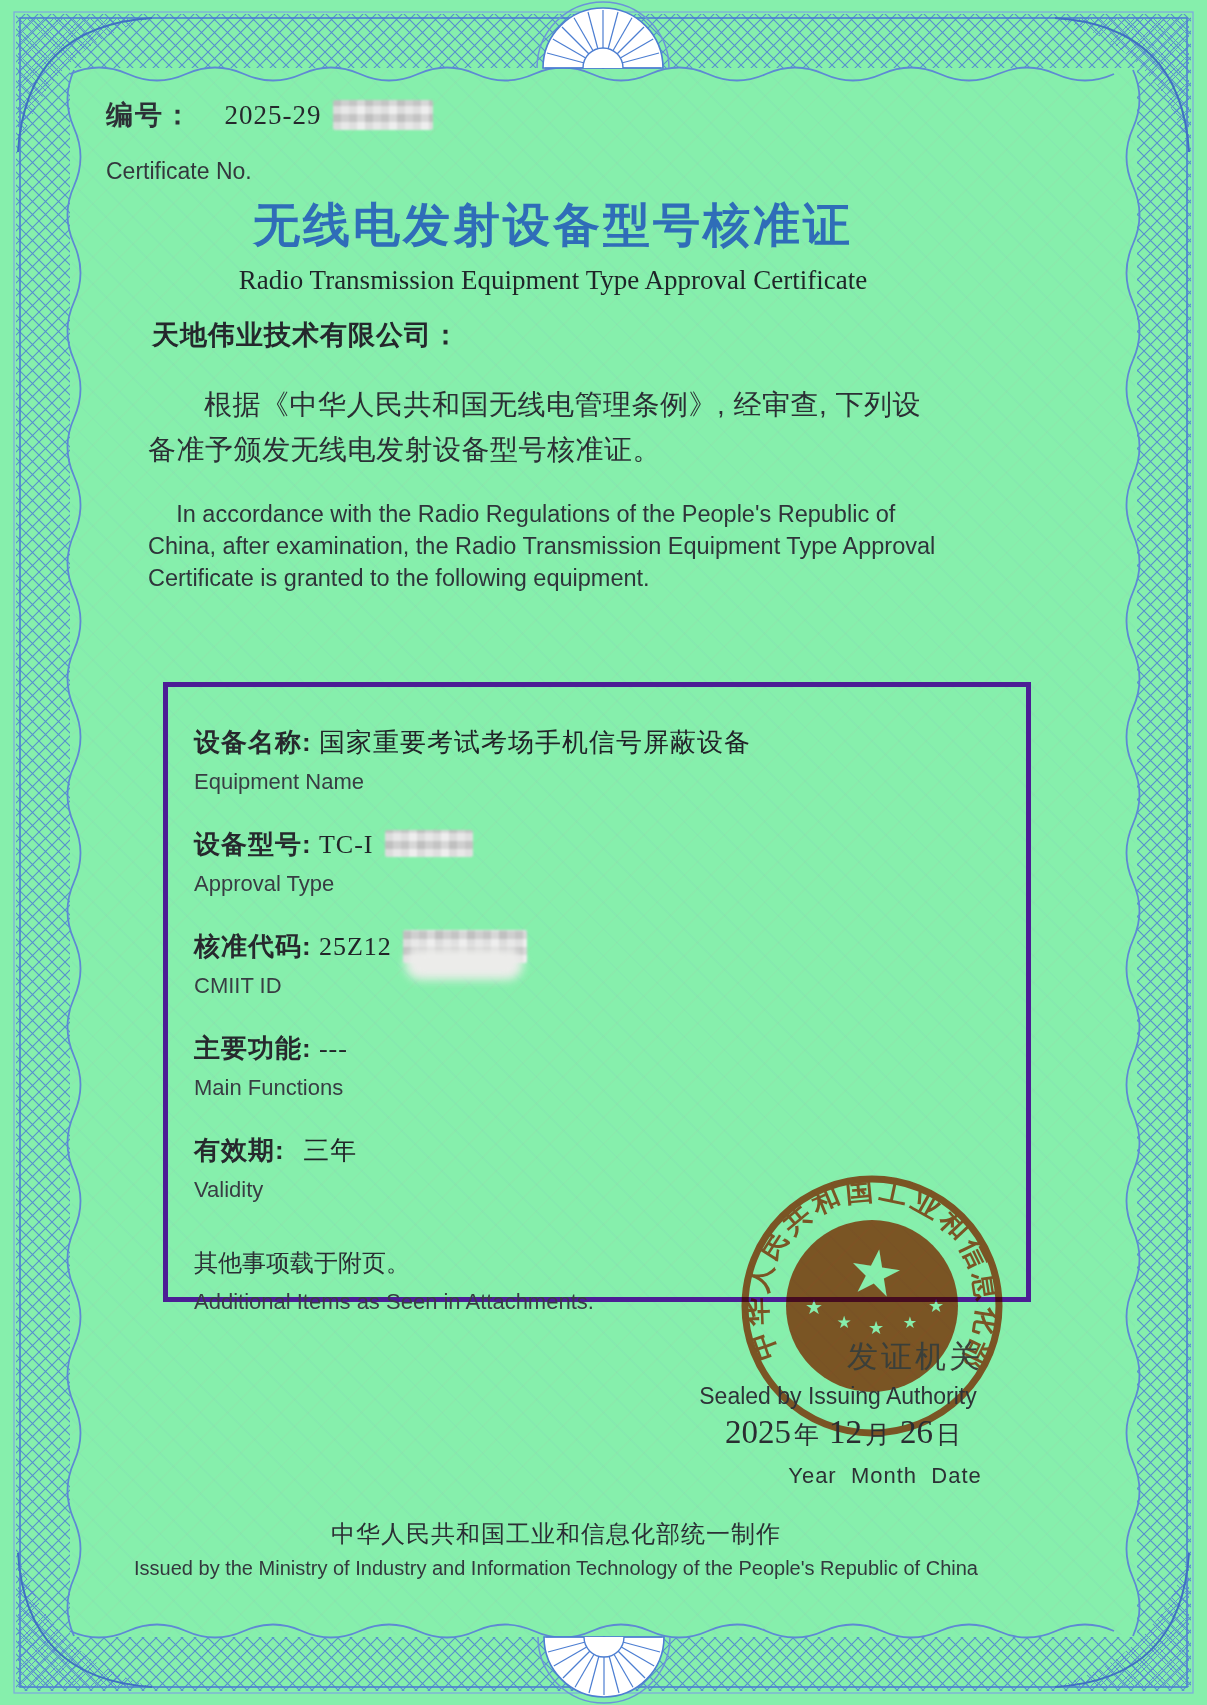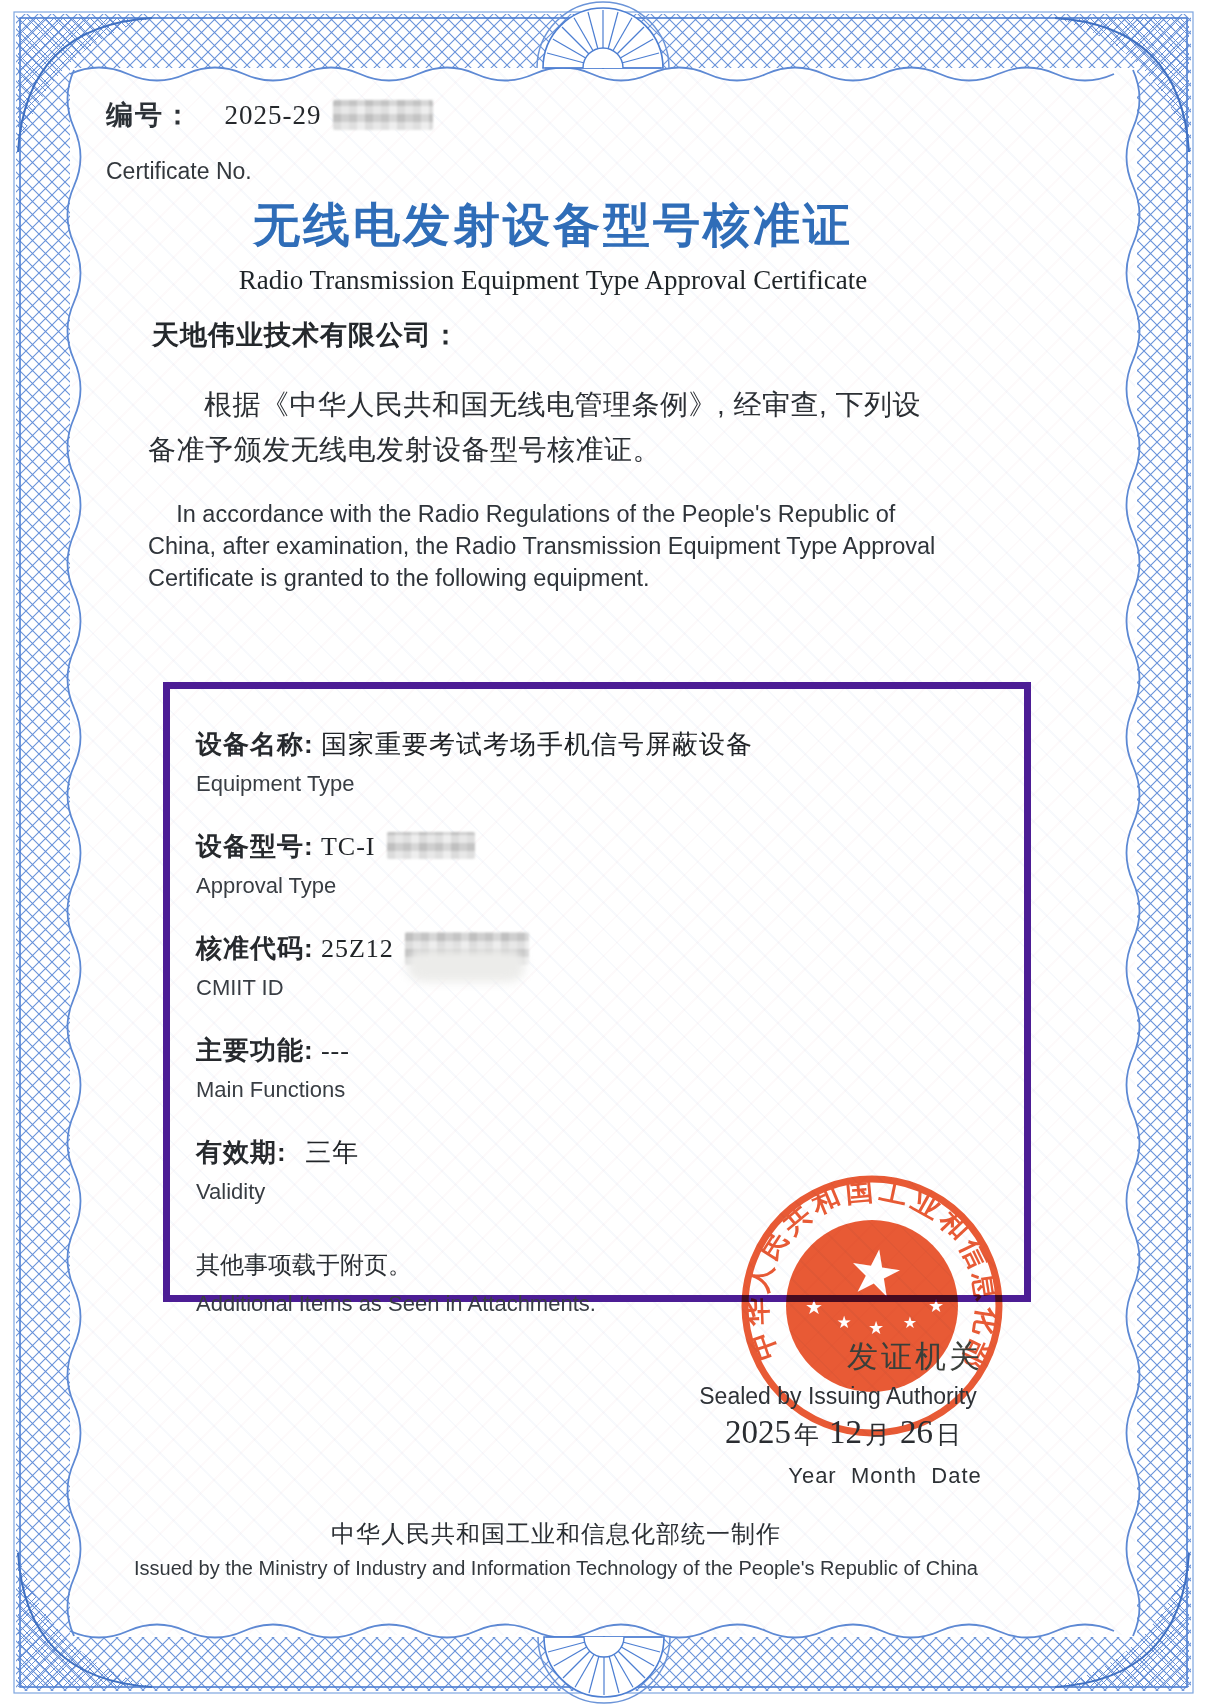--- a/index.html
+++ b/index.html
@@ -1,16 +1,16 @@
 <!DOCTYPE html>
 <html><head>
 <meta charset="utf-8">
 <style>
   html,body{margin:0;padding:0;background:#ededeb;}
-  .page{position:relative;width:1207px;height:1705px;margin:0 auto;background:#ffffff;overflow:hidden;
+  .page{position:relative;width:1207px;height:1705px;margin:0 auto;background:#86efac;overflow:hidden;
         font-family:"Liberation Sans","DejaVu Sans",sans-serif;color:#2b2f33;}
   .border-svg{position:absolute;left:0;top:0;z-index:1;}
   .watermark{position:absolute;left:72px;top:70px;right:72px;bottom:70px;z-index:1;pointer-events:none;
     background:
       repeating-linear-gradient(45deg, rgba(110,145,205,.05) 0 2px, rgba(0,0,0,0) 2px 19px),
       repeating-linear-gradient(-45deg, rgba(215,130,150,.04) 0 2px, rgba(0,0,0,0) 2px 19px);}
   .abs{position:absolute;z-index:2;}
   
   .certno{left:106px;top:97px;font-size:27px;}
   .cn-label{font-weight:bold;color:#2c3136;letter-spacing:2px;}
@@ -30,21 +30,21 @@
     font-family:"Liberation Serif","DejaVu Serif",serif;font-weight:bold;font-size:47px;
     color:#2f6db8;letter-spacing:3px;}
   .title-en{left:146px;top:265px;width:814px;text-align:center;
     font-family:"Liberation Serif","DejaVu Serif",serif;font-size:27px;color:#1f2428;}
   .addressee{left:152px;top:317px;font-size:27px;font-weight:bold;color:#24282c;letter-spacing:1px;}
   .body-zh{left:148px;top:382px;width:800px;margin:0;font-size:28px;line-height:45px;
     text-indent:2em;color:#2b2f34;letter-spacing:.5px;}
   .body-en{left:148px;top:498px;width:808px;margin:0;font-size:23.5px;line-height:32px;
     text-indent:1.2em;color:#2f343a;}
   
-  .infobox{left:163px;top:682px;width:868px;height:620px;border:7px solid #4c1d95;
+  .infobox{left:163px;top:682px;width:868px;height:620px;border:5px solid #4c1d95;
     box-sizing:border-box;padding:38px 24px 0 26px;background:rgba(255,255,255,0);}
   .field-row{margin-bottom:32px;}
   .f-line{font-size:26px;line-height:34px;}
   .f-label{display:inline-block;min-width:102px;font-weight:bold;color:#26292d;letter-spacing:1px;}
   .f-value{font-family:"Liberation Serif","DejaVu Serif",serif;color:#212428;letter-spacing:1px;}
   .f-en{margin-top:9px;font-size:22px;color:#383d43;}
   .note-zh{margin-top:44px;font-size:24px;color:#2b2f34;}
   .note-en{margin-top:10px;font-size:22px;color:#383d43;}
   
   .seal-svg{left:737px;top:1171px;z-index:3;mix-blend-mode:multiply;opacity:.95;}
@@ -131,21 +131,21 @@
   <p class="abs body-zh">根据《中华人民共和国无线电管理条例》, 经审查, 下列设备准予颁发无线电发射设备型号核准证。</p>
   <p class="abs body-en">In accordance with the Radio Regulations of the People's Republic of China, after examination, the Radio Transmission Equipment Type Approval Certificate is granted to the following equipment.</p>
 
   <div class="abs infobox">
 
     <div class="field-row">
       <div class="f-line">
         <span class="f-label">设备名称:</span>
         <span class="f-value">国家重要考试考场手机信号屏蔽设备</span>
       </div>
-      <div class="f-en">Equipment Type</div>
+      <div class="f-en">Equipment Name</div>
     </div>
 
     <div class="field-row">
       <div class="f-line">
         <span class="f-label">设备型号:</span>
         <span class="f-value">TC-I</span>
         <span class="redact sm"></span>
       </div>
       <div class="f-en">Approval Type</div>
     </div>

